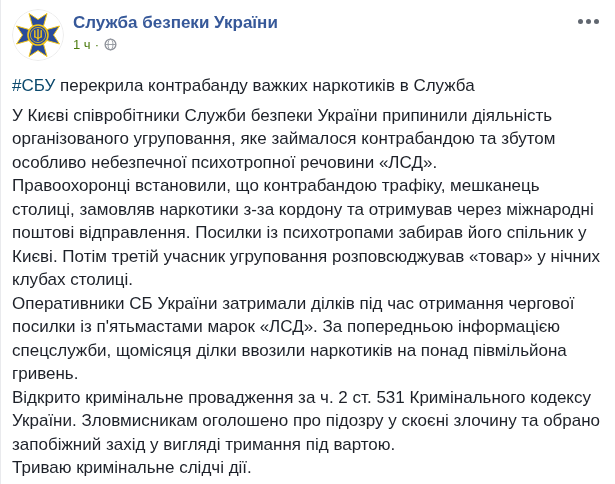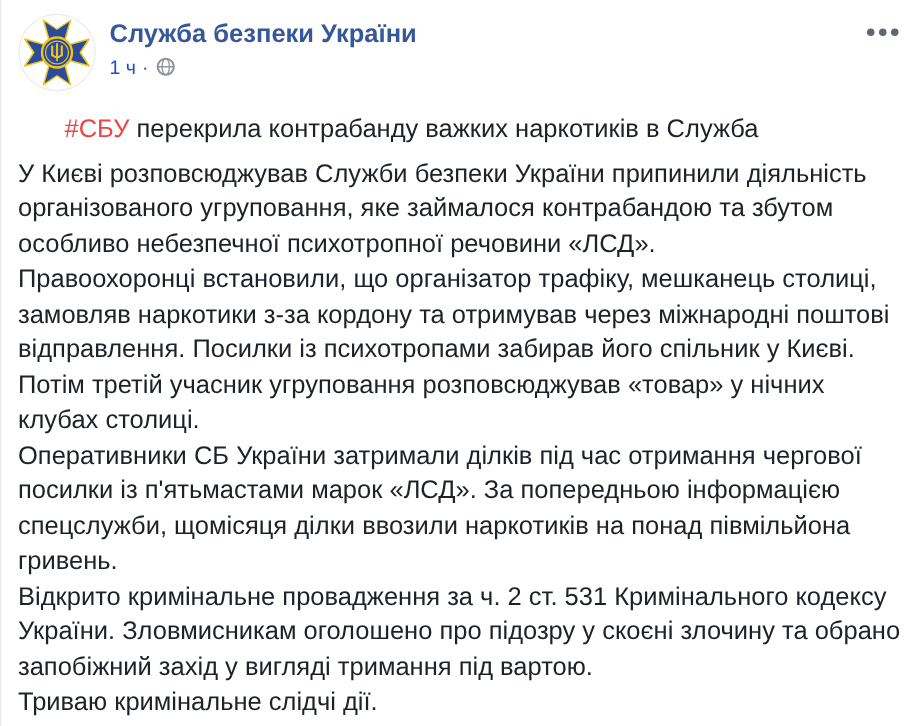--- a/index.html
+++ b/index.html
@@ -43,21 +43,21 @@
     font-weight: bold;
     font-size: 17px;
     line-height: 20px;
     text-decoration: none;
     cursor: pointer;
   }
   .sub-line {
     display: flex;
     align-items: center;
     margin-top: 4px;
-    color: #1d4ed8;
+    color: #4d7c0f;
     font-size: 13px;
     line-height: 15px;
     cursor: pointer;
   }
   .sub-sep {
     margin: 0 5px 0 4px;
   }
   .globe {
     display: inline-block;
     width: 13px;
@@ -83,24 +83,23 @@
     line-height: 23.5px;
     letter-spacing: 0;
   }
   .post-body p {
     margin: 0;
   }
   .post-body p.title-line {
     margin-bottom: 6px;
   }
   .hashtag {
-    color: #ef4444;
+    color: #0c4a6e;
     text-decoration: none;
     cursor: pointer;
-    margin-left: 31px;
   }
 </style>
 </head>
 <body>
 
 <div class="post">
 
   <div class="post-header">
 
     <svg class="avatar" viewBox="0 0 52 52" aria-hidden="true">
@@ -139,20 +138,20 @@
 
     <div class="more-btn" title="">
       <i></i>
       <i></i>
       <i></i>
     </div>
   </div>
 
   <div class="post-body">
     <p class="title-line"><a class="hashtag">#СБУ</a><span> перекрила контрабанду важких наркотиків в Служба</span></p>
-    <p>У Києві розповсюджував Служби безпеки України припинили діяльність організованого угруповання, яке займалося контрабандою та збутом особливо небезпечної психотропної речовини «ЛСД».</p>
-    <p>Правоохоронці встановили, що організатор трафіку, мешканець столиці, замовляв наркотики з-за кордону та отримував через міжнародні поштові відправлення. Посилки із психотропами забирав його спільник у Києві. Потім третій учасник угруповання розповсюджував «товар» у нічних клубах столиці.</p>
+    <p>У Києві співробітники Служби безпеки України припинили діяльність організованого угруповання, яке займалося контрабандою та збутом особливо небезпечної психотропної речовини «ЛСД».</p>
+    <p>Правоохоронці встановили, що контрабандою трафіку, мешканець столиці, замовляв наркотики з-за кордону та отримував через міжнародні поштові відправлення. Посилки із психотропами забирав його спільник у Києві. Потім третій учасник угруповання розповсюджував «товар» у нічних клубах столиці.</p>
     <p>Оперативники СБ України затримали ділків під час отримання чергової посилки із п'ятьмастами марок «ЛСД». За попередньою інформацією спецслужби, щомісяця ділки ввозили наркотиків на понад півмільйона гривень.</p>
     <p>Відкрито кримінальне провадження за ч. 2 ст. 531 Кримінального кодексу України. Зловмисникам оголошено про підозру у скоєні злочину та обрано запобіжний захід у вигляді тримання під вартою.</p>
     <p>Триваю кримінальне слідчі дії.</p>
   </div>
 
 </div>
 
 </body></html>

